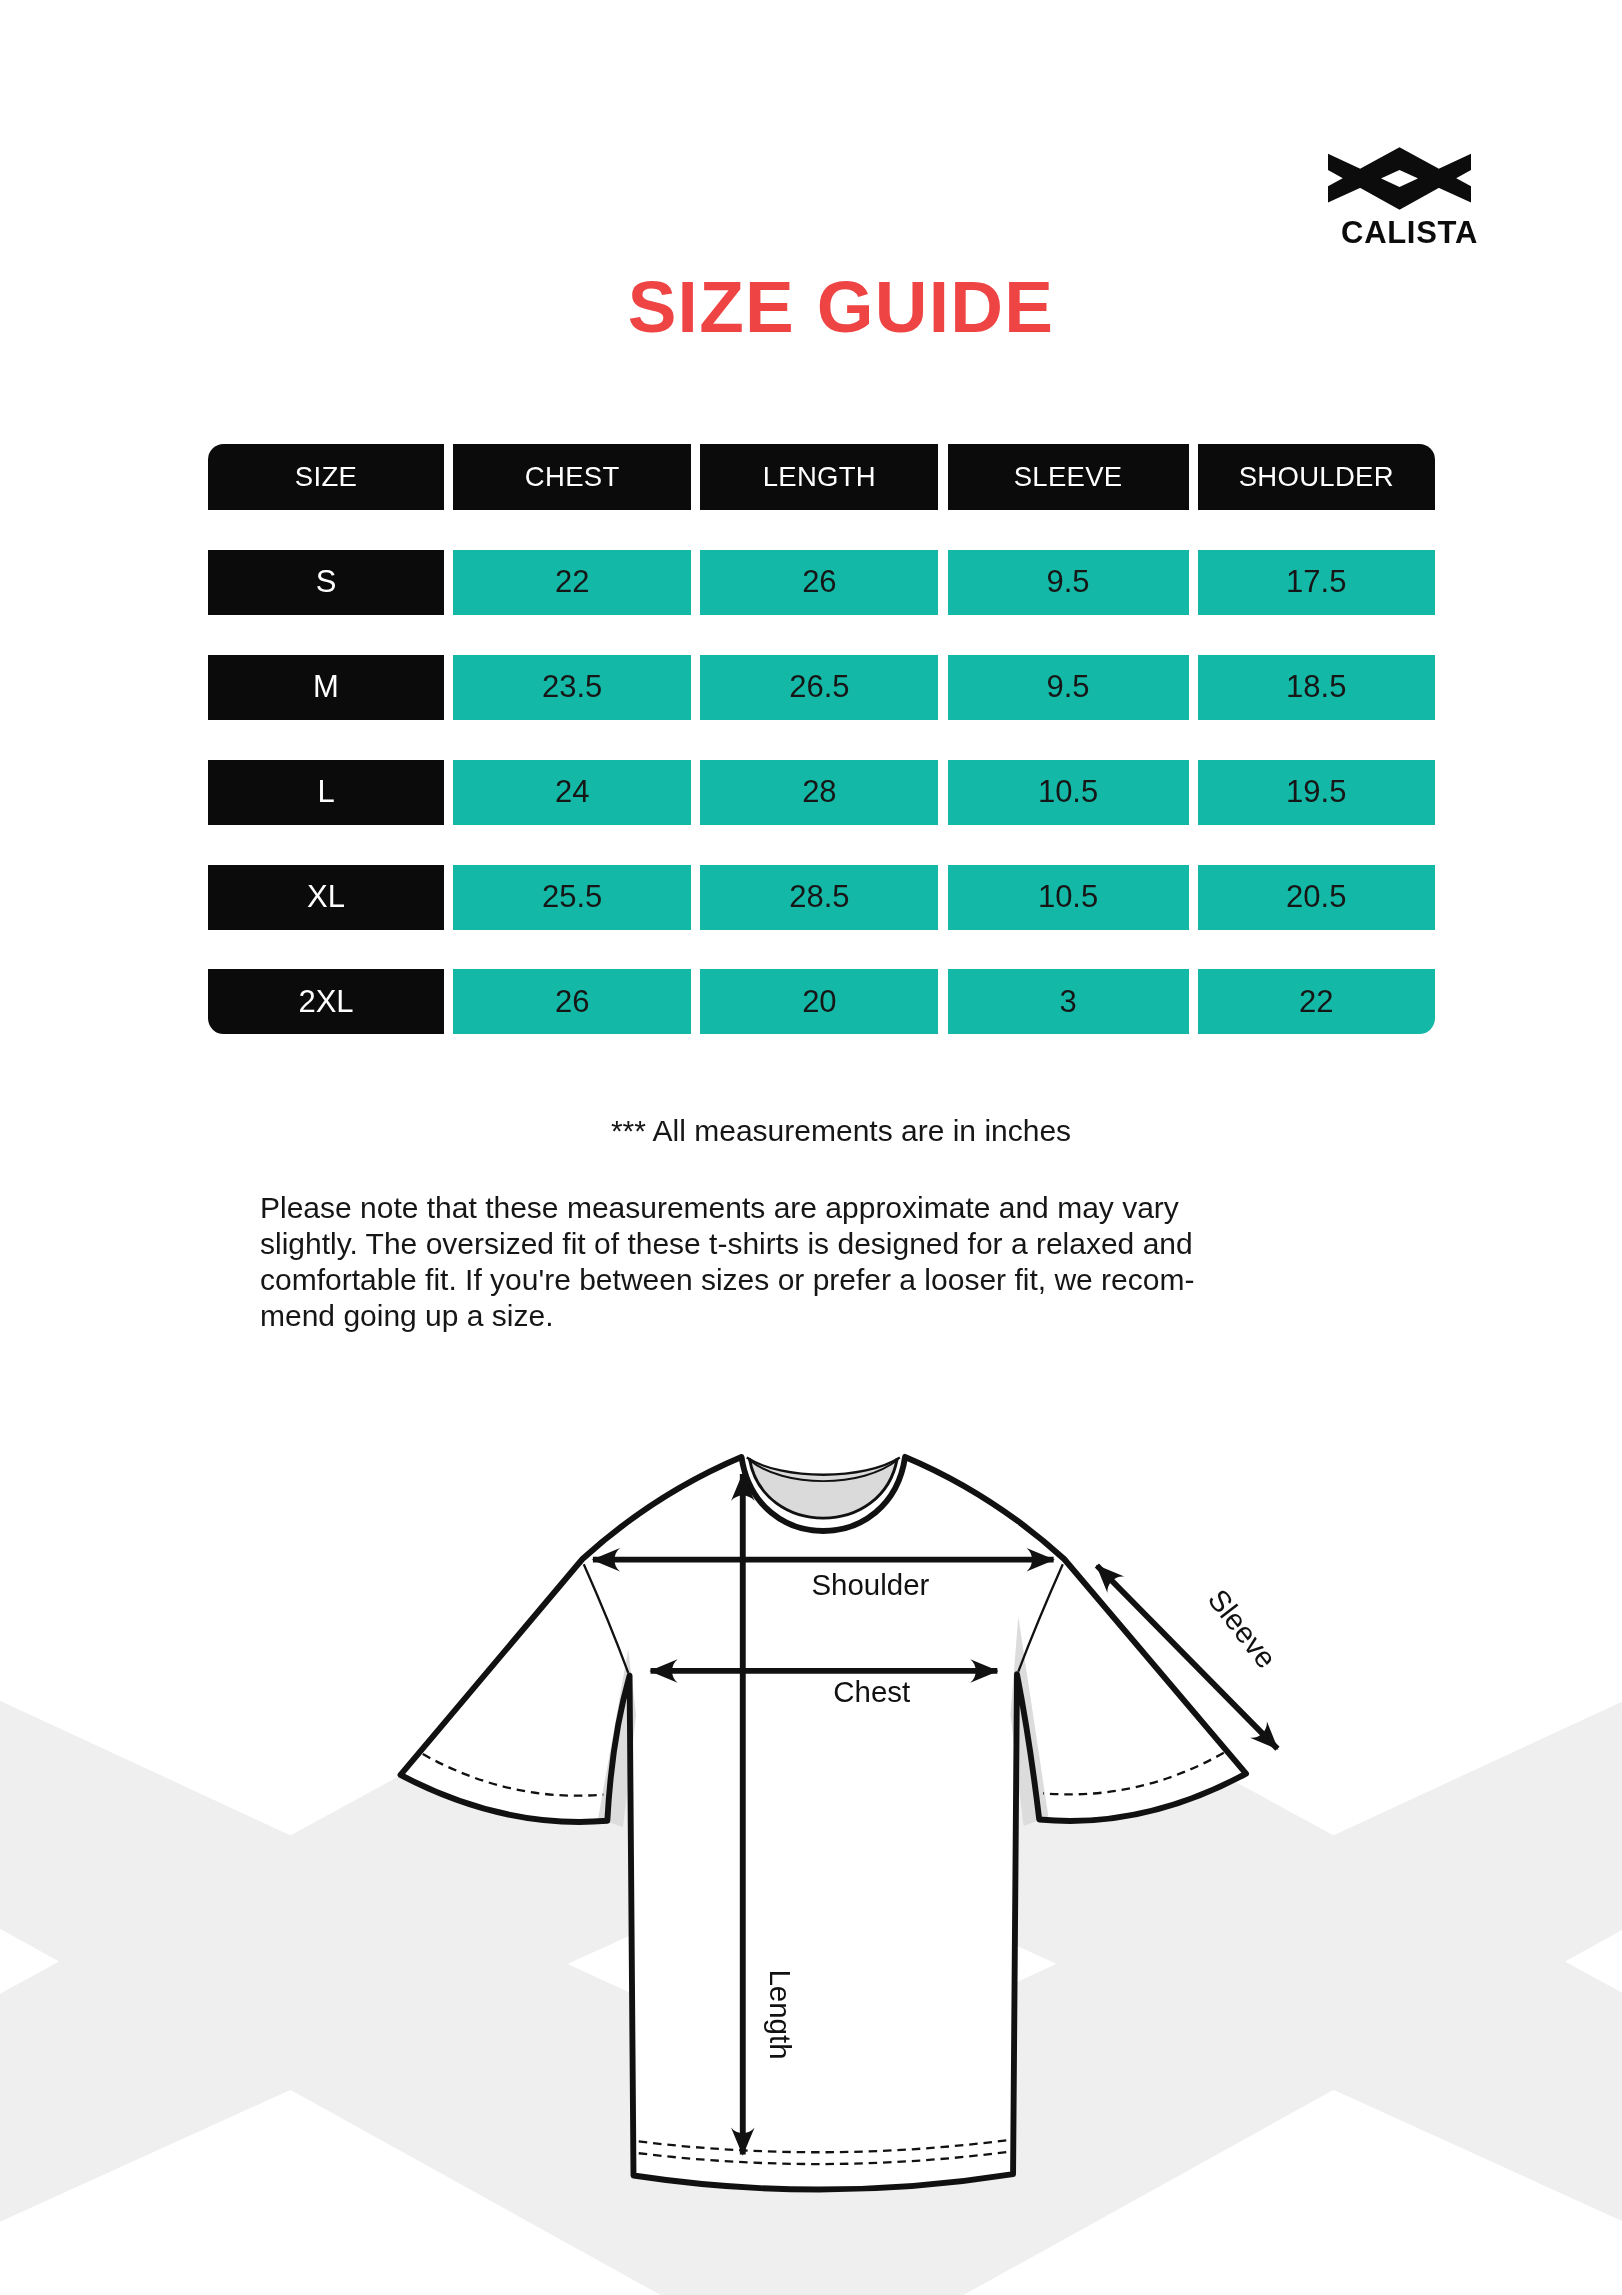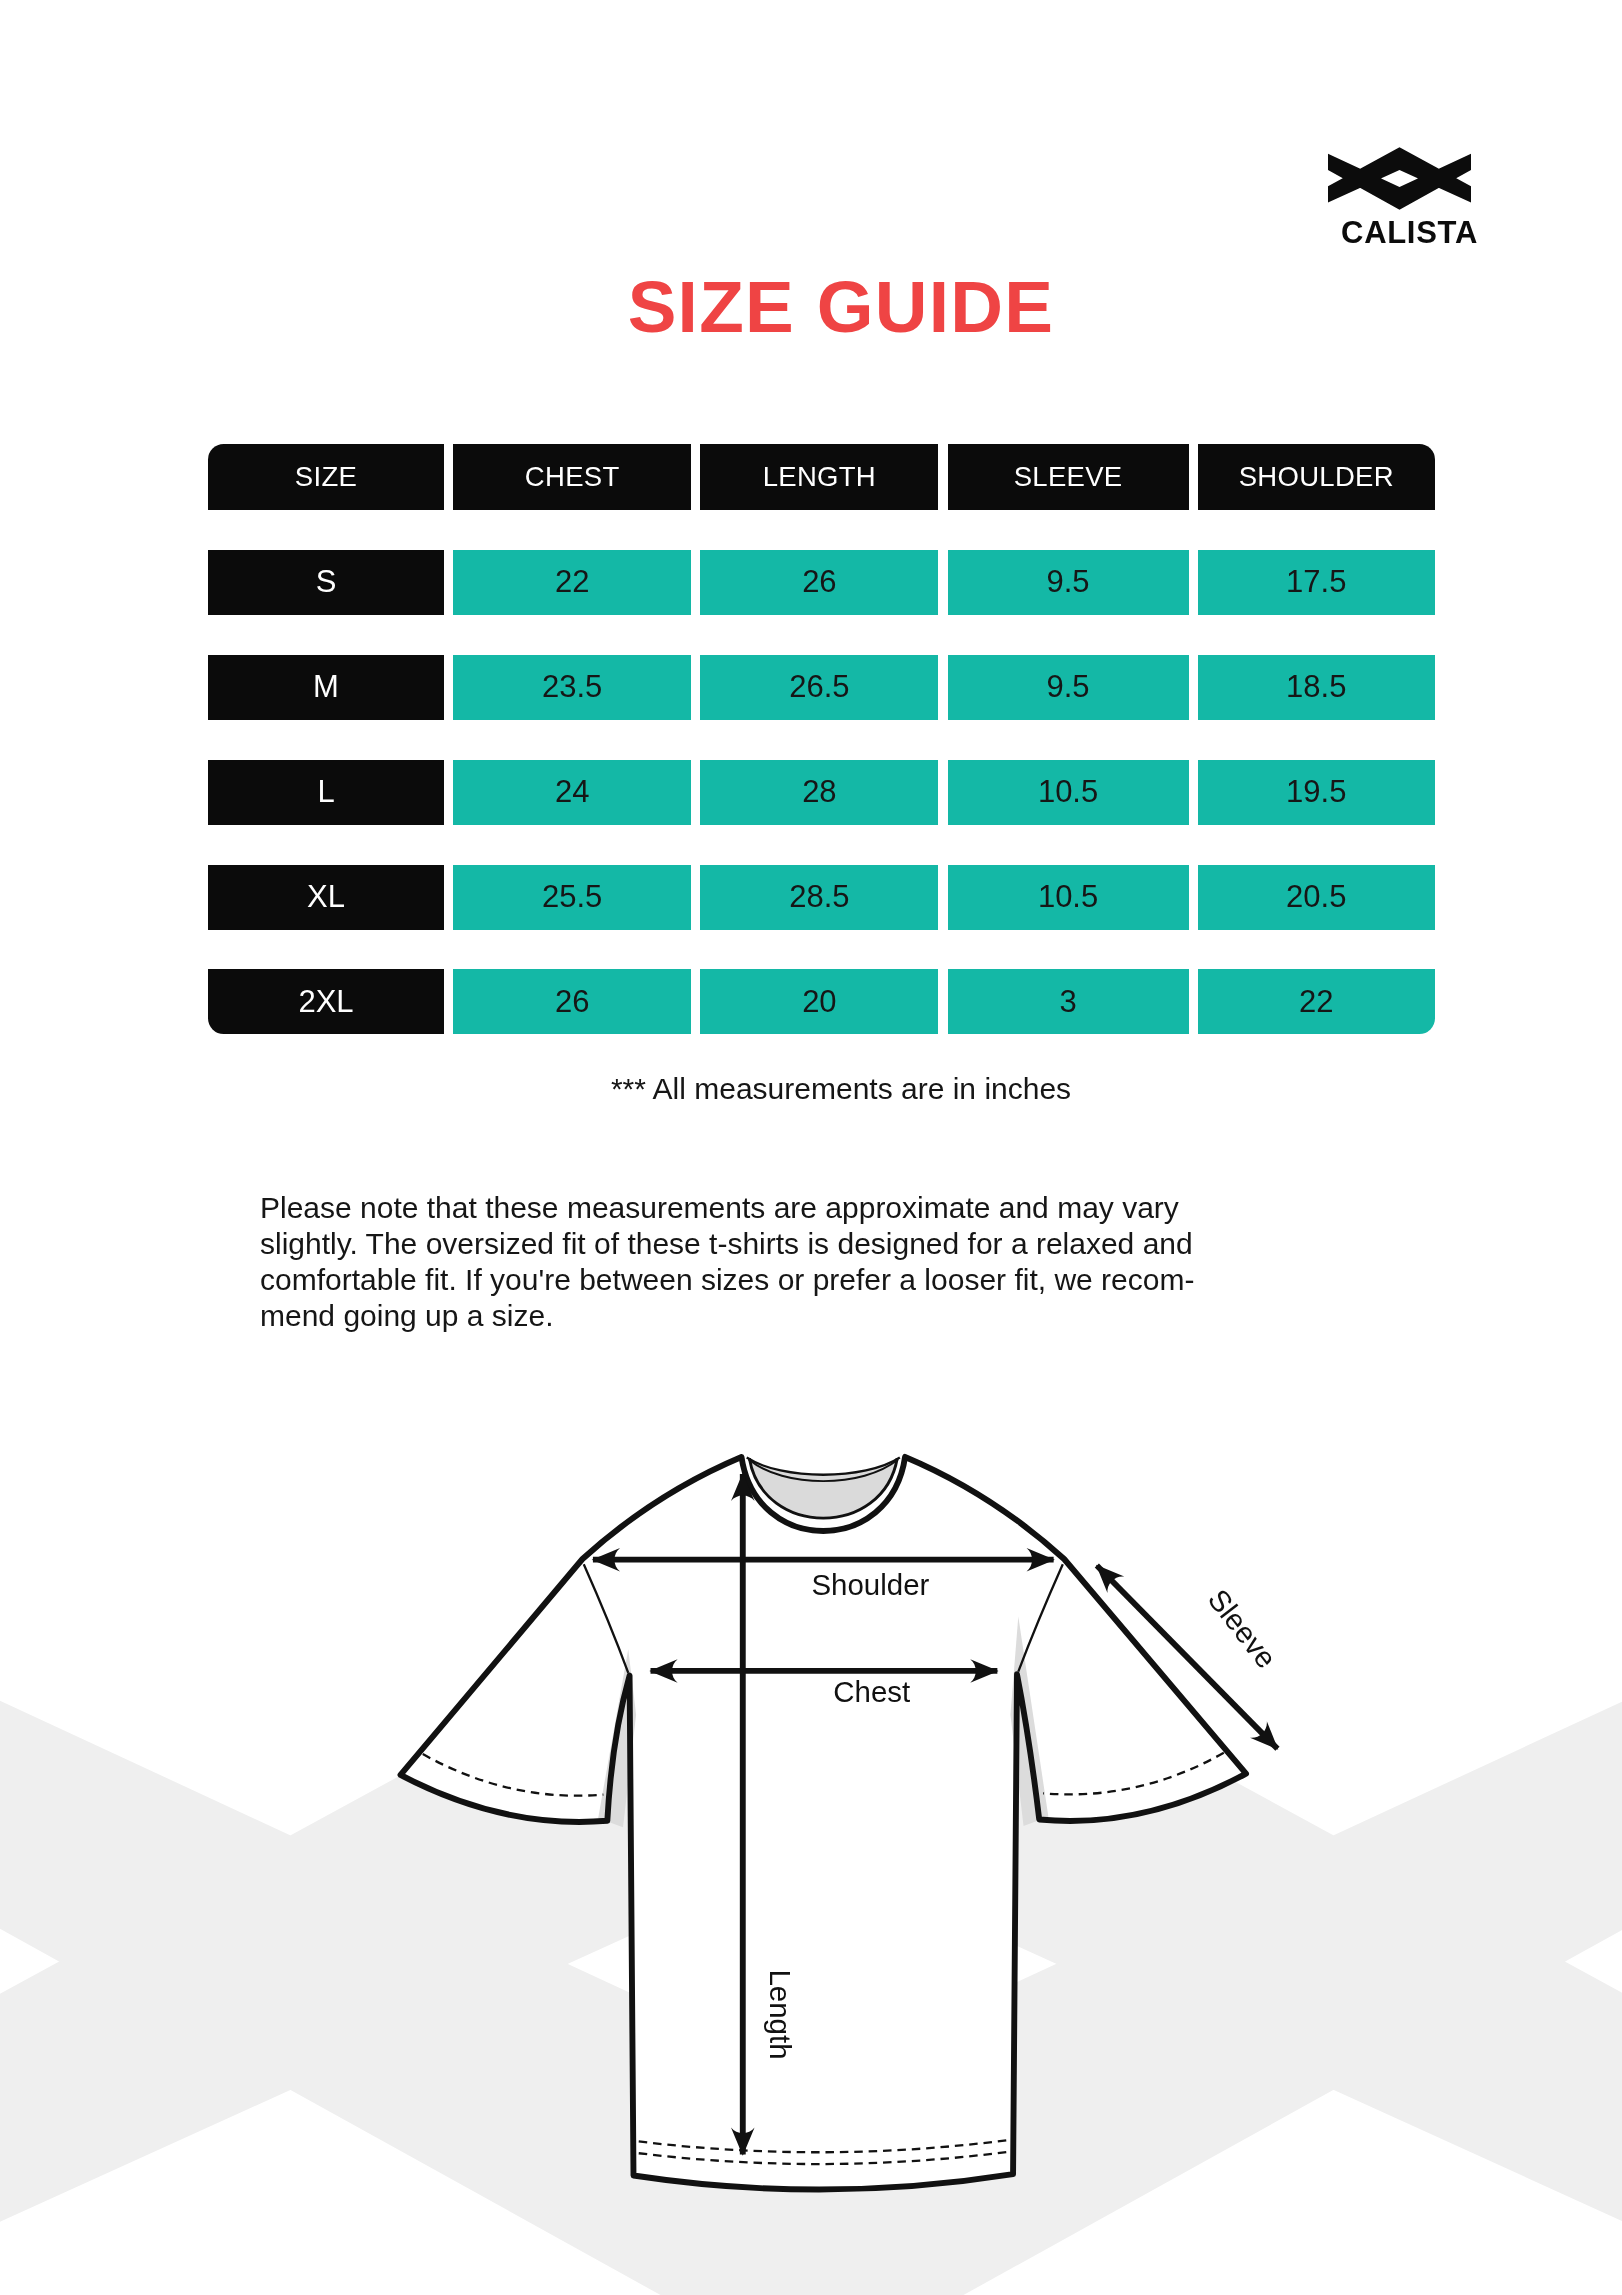--- a/index.html
+++ b/index.html
@@ -24,21 +24,21 @@
   .cell{display:flex;align-items:center;justify-content:center;margin-top:32px;}
   .th{background:#0b0b0b;color:#ffffff;font-size:27.5px;letter-spacing:0.3px;}
   .size-cell{background:#0b0b0b;color:#ffffff;font-size:31px;}
   .val{background:#14b8a6;color:#161616;font-size:31px;}
   .r-tl{border-top-left-radius:15.7px;}
   .r-tr{border-top-right-radius:15.7px;}
   .r-bl{border-bottom-left-radius:15.7px;}
   .r-br{border-bottom-right-radius:15.7px;}
 
   
-  .note-inches{position:absolute;left:59px;top:1072px;width:1564px;text-align:center;
+  .note-inches{position:absolute;left:59px;top:1114px;width:1564px;text-align:center;
       font-size:30px;color:#161616;z-index:2;}
   .note-para{position:absolute;left:260px;top:1190px;width:1178px;
       font-size:30px;line-height:36px;color:#161616;white-space:pre-line;z-index:2;}
 
   
   .diagram{position:absolute;left:0;top:1394px;width:1623px;height:902px;z-index:1;}
   .diagram text{font-family:"Liberation Sans",sans-serif;font-size:45px;fill:#111;}
 </style>
 </head>
 <body>

